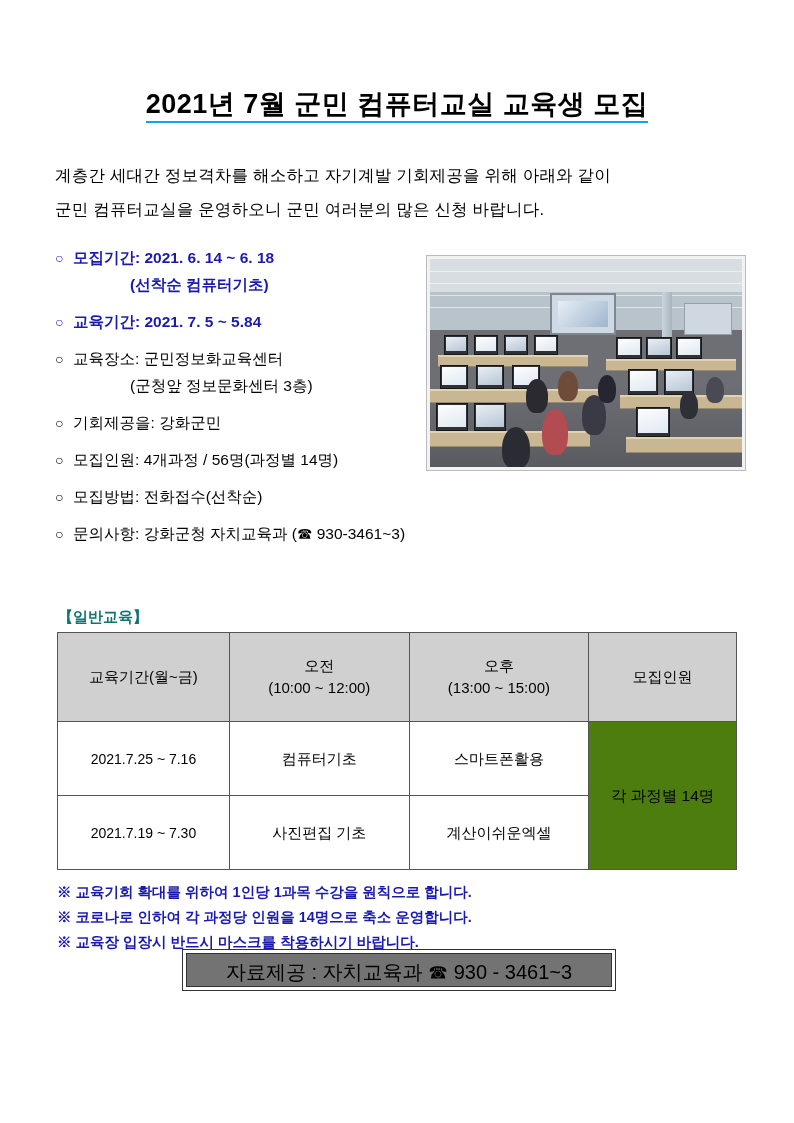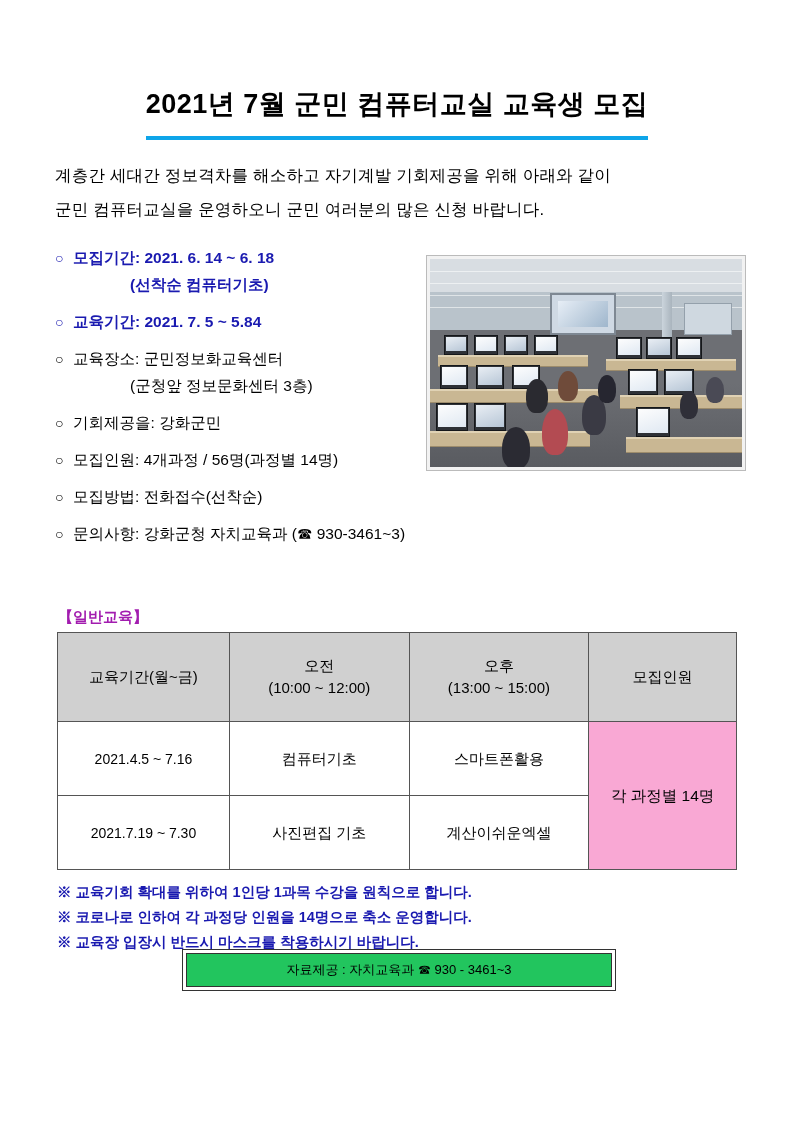--- a/index.html
+++ b/index.html
@@ -26,22 +26,22 @@
     position: absolute;
     top: 86px;
     left: 0;
     width: 794px;
     text-align: center;
     font-size: 27px;
     font-weight: bold;
     letter-spacing: 0.5px;
   }
   .title span {
-    border-bottom: 4px solid #0ea5e9;
-    padding-bottom: 17px;
+    border-bottom: 2px solid #0ea5e9;
+    padding-bottom: 2px;
   }
   
   .intro {
     position: absolute;
     top: 158px;
     left: 55px;
     width: 690px;
     font-size: 16.5px;
     line-height: 34px;
     letter-spacing: 0.2px;
@@ -163,21 +163,21 @@
     border: 1px solid #94a0ab;
   }
 
   
   .sec-head {
     position: absolute;
     top: 608px;
     left: 58px;
     font-size: 15px;
     font-weight: bold;
-    color: #a21caf;
+    color: #0f766e;
   }
   
   table.sched {
     position: absolute;
     top: 632px;
     left: 57px;
     width: 680px;
     border-collapse: collapse;
     font-size: 15px;
     border-radius: 15px;
@@ -196,21 +196,21 @@
     line-height: 22px;
   }
   table.sched tbody td {
     height: 73px;
     line-height: 22px;
   }
   .col1 { width: 172px; }
   .col2 { width: 180px; }
   .col3 { width: 180px; }
   .col4 { width: 148px; background: #d0d0d0; }
-  td.cap { background: #f9a8d4; font-size: 15.5px; }
+  td.cap { background: #4d7c0f; font-size: 15.5px; }
   td.small { font-size: 14px; }
 
   
   .notes {
     position: absolute;
     top: 880px;
     left: 57px;
     width: 680px;
     font-size: 14.5px;
     color: #1a1ab0;
@@ -221,24 +221,24 @@
   
   .footbox {
     position: absolute;
     top: 953px;
     left: 186px;
     width: 424px;
     height: 32px;
     border: 1px solid #333;
     box-shadow: 0 0 0 3px #fff, 0 0 0 4px #333;
     display: flex;
-    align-items: center;
+    align-items: flex-end;
     justify-content: center;
-    font-size: 13px;
-    background: #22c55e;
+    font-size: 20px;
+    background: #737373;
   }
 </style>
 </head>
 <body>
 
 <div class="page">
 
   <div class="title">
     <span>2021년 7월 군민 컴퓨터교실 교육생 모집</span>
   </div>
@@ -375,21 +375,21 @@
           <div>오후</div>
           <div>(13:00 ~ 15:00)</div>
         </th>
         <th class="col4">
           <div>모집인원</div>
         </th>
       </tr>
     </thead>
     <tbody>
       <tr>
-        <td class="small">2021.4.5 ~ 7.16</td>
+        <td class="small">2021.7.25 ~ 7.16</td>
         <td>컴퓨터기초</td>
         <td>스마트폰활용</td>
         <td class="cap" rowspan="2">각 과정별 14명</td>
       </tr>
       <tr>
         <td class="small">2021.7.19 ~ 7.30</td>
         <td>사진편집 기초</td>
         <td>계산이쉬운엑셀</td>
       </tr>
     </tbody>

